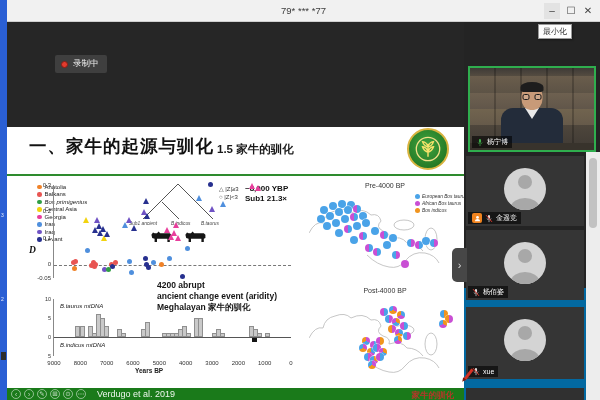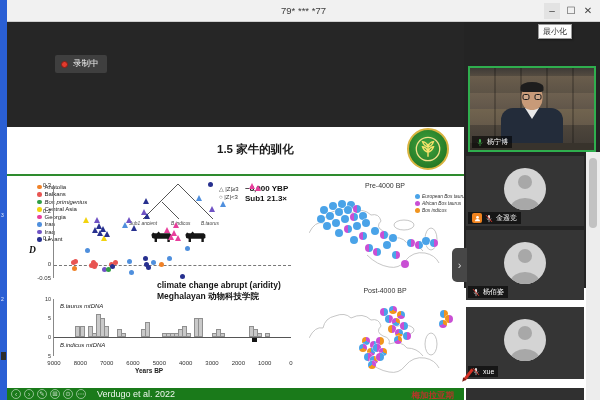--- a/index.html
+++ b/index.html
@@ -1,17 +1,17 @@
 <!DOCTYPE html>
 <html><head>
 <meta charset="utf-8">
 <style>
   *{margin:0;padding:0;box-sizing:border-box;font-family:"Liberation Sans",sans-serif;}
   body{background:#777;}
-  .win{position:relative;width:600px;height:400px;overflow:hidden;background:#ffffff;}
+  .win{position:relative;width:600px;height:400px;overflow:hidden;background:#0369a1;}
   .abs{position:absolute;}
   
   .strip{left:0;top:0;width:7px;height:400px;background:#2a5fd4;z-index:5;}
   .strip span{position:absolute;left:1px;color:#e8eefc;font-size:5px;}
   .strip .blk{position:absolute;left:1px;width:5px;height:8px;background:#2d2d2d;}
   
   .titlebar{left:7px;top:0;width:593px;height:22px;background:#f1f1f1;border-bottom:1px solid #cfcfcf;z-index:4;}
   .titlebar .ttl{position:absolute;left:0;right:0;top:5px;text-align:center;font-size:9.5px;color:#3c3c3c;}
   .wbtn{position:absolute;top:3px;width:16px;height:16px;font-size:10px;color:#444;text-align:center;line-height:16px;cursor:default;}
   .wbtn.min{right:40px;background:#e3e3e3;}
@@ -121,20 +121,21 @@
     <div class="wbtn cls">✕</div>
   </div>
 
   <div class="abs share">
     <div class="abs recpill">
       <i class="recdot"></i>
       <span>录制中</span>
     </div>
 
     <div class="abs slide">
+      <div class="abs s-title">一、家牛的起源与驯化</div>
       <div class="abs s-sub">1.5 家牛的驯化</div>
       <div class="abs logo">
         <svg width="26" height="26" viewBox="0 0 20 20">
             <circle cx="10" cy="10" r="9" fill="none" stroke="#f3e08a" stroke-width="1"></circle>
             <path d="M10 16 V6 M10 8.5 q-3.2-1-4.2-4.2 q3.2 0.2 4.2 4.2 M10 8.5 q3.2-1 4.2-4.2 q-3.2 0.2-4.2 4.2 M10 12.5 q-3.2-1-4.2-4.2 q3.2 0.2 4.2 4.2 M10 12.5 q3.2-1 4.2-4.2 q-3.2 0.2-4.2 4.2" stroke="#f7e26b" fill="none" stroke-width="1.1"></path>
           </svg>
       </div>
       <div class="abs gline"></div>
 
       <div class="abs" id="dleg">
@@ -251,22 +252,23 @@
           <div class="dot" style="left: 97.0667px; top: 74.5886px; background: rgb(79, 143, 221);"></div>
           <div class="dot" style="left: 104.967px; top: 76.7143px; background: rgb(240, 130, 40);"></div>
           <div class="dot" style="left: 112.867px; top: 71.4px; background: rgb(79, 143, 221);"></div>
           <div class="dot" style="left: 126.033px; top: 88.6714px; background: rgb(39, 48, 143);"></div>
           <div class="dot" style="left: 131.3px; top: 60.7714px; background: rgb(79, 143, 221);"></div>
           <div class="dot" style="left: 153.683px; top: -3px; background: rgb(39, 48, 143);"></div>
         </div>
       <div class="abs dlab">D</div>
 
       <div class="abs annM">
-        <div>climate change abrupt (aridity)</div>
-        <div>Meghalayan 动物科技学院</div>
+        <div>4200 abrupt</div>
+        <div>ancient change event (aridity)</div>
+        <div>Meghalayan 家牛的驯化</div>
       </div>
 
       <div class="abs" id="plotH">
         <span class="hname" style="top:4px">B.taurus mtDNA</span>
         <span class="hname" style="top:43px">B.indicus mtDNA</span>
       <div class="hbase"></div>
           <div class="hbar" style="left: 21.2px; height: 11.4px; top: 26.6px;"></div>
           <div class="hbar" style="left: 26.4667px; height: 11.4px; top: 26.6px;"></div>
           <div class="hbar" style="left: 34.3667px; height: 11.4px; top: 26.6px;"></div>
           <div class="hbar" style="left: 38.3167px; height: 3.8px; top: 34.2px;"></div>
@@ -406,22 +408,22 @@
 
       <div class="abs sfoot">
         <div id="pptc">
             <span class="pctl">‹</span>
             <span class="pctl">›</span>
             <span class="pctl">✎</span>
             <span class="pctl">⊞</span>
             <span class="pctl">⊙</span>
             <span class="pctl">⋯</span>
           </div>
-        <span class="cite">Verdugo et al. 2022</span>
-        <span class="org">梅加拉亚期</span>
+        <span class="cite">Verdugo et al. 2019</span>
+        <span class="org">家牛的驯化</span>
       </div>
     </div>
   </div>
 
   <div class="abs sidebar">
     <div class="scrolltrack">
         <div class="scrollthumb"></div>
       </div>
     <div class="tooltip">最小化</div>
 

